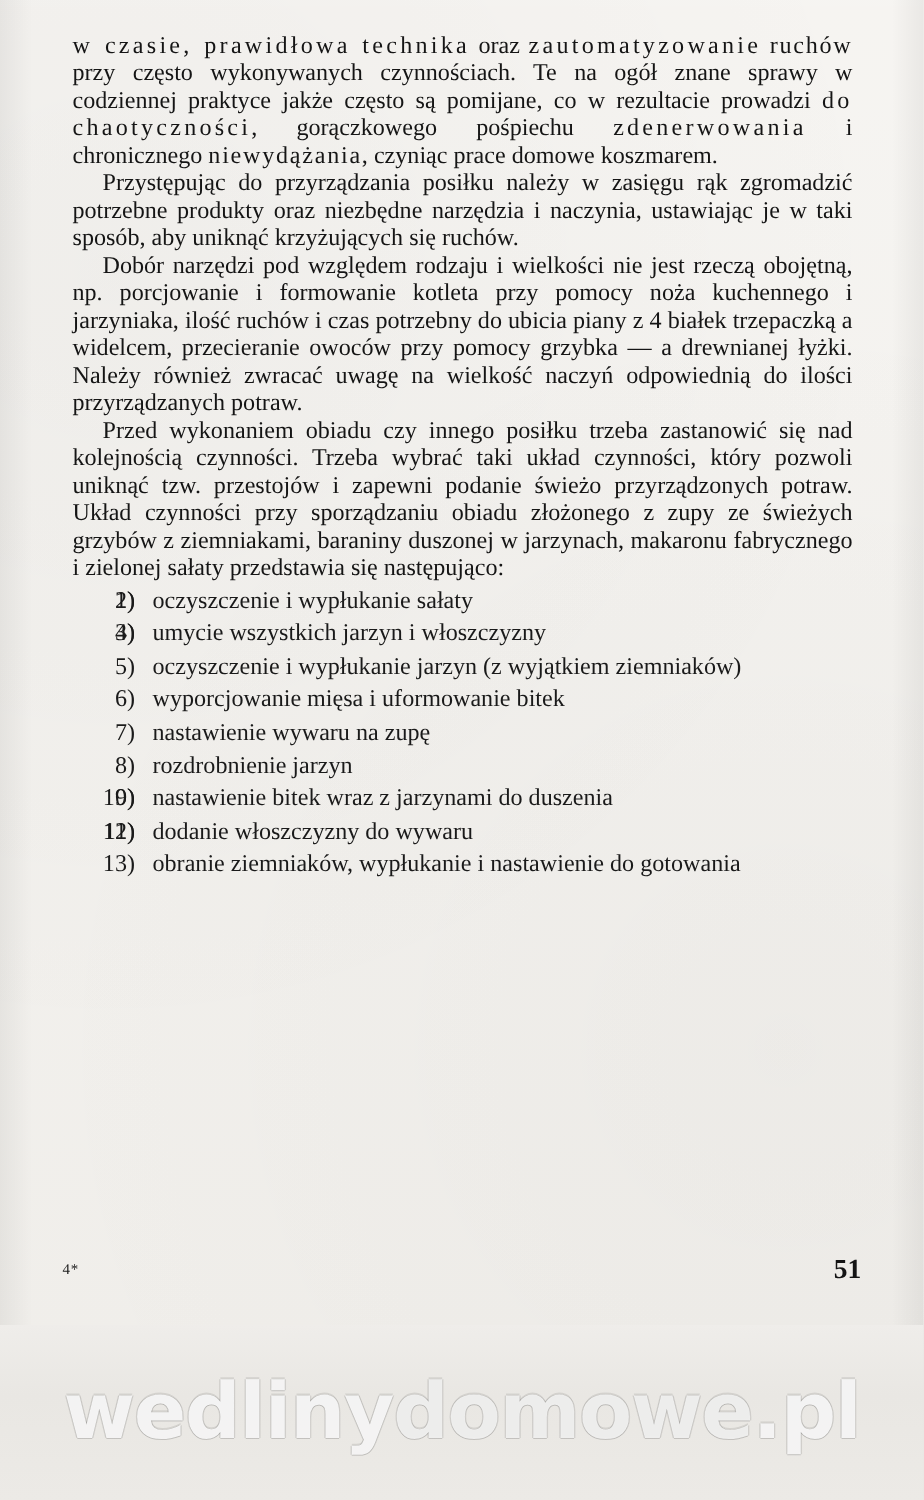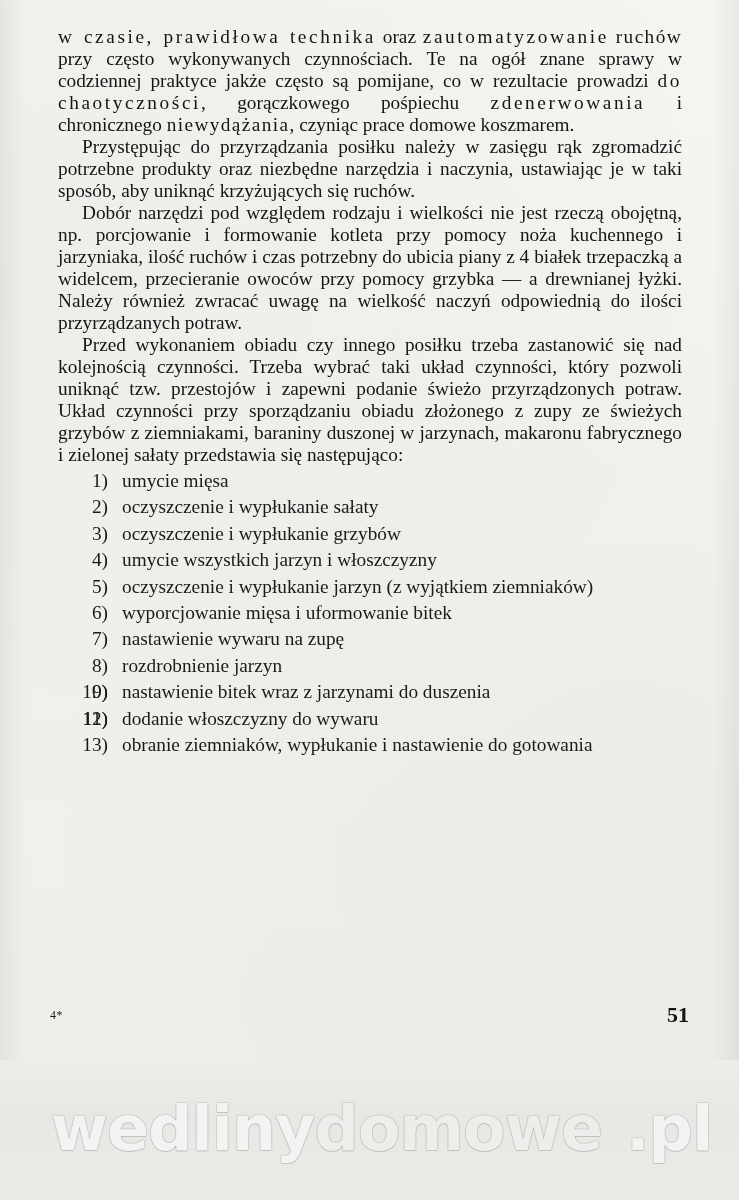--- a/index.html
+++ b/index.html
@@ -113,21 +113,21 @@
     letter-spacing: -1px;
     color: rgba(255,255,255,0.95);
     text-shadow:
       0 1px 0 rgba(0,0,0,0.18),
       0 -1px 0 rgba(0,0,0,0.10),
       1px 0 0 rgba(0,0,0,0.12),
       -1px 0 0 rgba(0,0,0,0.12);
     opacity: 0.92;
     user-select: none;
   }
-  .watermark .wm-a { color: rgba(250,250,250,0.95); margin-left: 24px; }
+  .watermark .wm-a { color: rgba(250,250,250,0.95); }
   .watermark .wm-b { color: rgba(245,245,245,0.92); text-align: center; }
   .bottom-band {
     position: absolute;
     left: 0;
     right: 0;
     top: 1060px;
     height: 140px;
     background: linear-gradient(180deg, #efedea 0%, #e9e7e3 40%, #eceae6 100%);
   }
   .edge-shade-left {
@@ -157,29 +157,27 @@
 
     <p class="para indent">Przystępując do przyrządzania posiłku należy w zasięgu rąk zgromadzić potrzebne produkty oraz niezbędne narzędzia i naczynia, ustawiając je w taki sposób, aby uniknąć krzyżujących się ruchów.</p>
 
     <p class="para indent">Dobór narzędzi pod względem rodzaju i wielkości nie jest rzeczą obojętną, np. porcjowanie i formowanie kotleta przy pomocy noża kuchennego i jarzyniaka, ilość ruchów i czas potrzebny do ubicia piany z 4 białek trzepaczką a widelcem, przecieranie owoców przy pomocy grzybka — a drewnianej łyżki. Należy również zwracać uwagę na wielkość naczyń odpowiednią do ilości przyrządzanych potraw.</p>
 
     <p class="para indent">Przed wykonaniem obiadu czy innego posiłku trzeba zastanowić się nad kolejnością czynności. Trzeba wybrać taki układ czynności, który pozwoli uniknąć tzw. przestojów i zapewni podanie świeżo przyrządzonych potraw. Układ czynności przy sporządzaniu obiadu złożonego z zupy ze świeżych grzybów z ziemniakami, baraniny duszonej w jarzynach, makaronu fabrycznego i zielonej sałaty przedstawia się następująco:</p>
 
     <ol class="steps">
       <li>
           <span class="num">1)</span>
-          <span class="cont">umycie mięsa</span>
         </li>
       <li>
           <span class="num">2)</span>
           <span class="cont">oczyszczenie i wypłukanie sałaty</span>
         </li>
       <li>
           <span class="num">3)</span>
-          <span class="cont">oczyszczenie i wypłukanie grzybów</span>
         </li>
       <li>
           <span class="num">4)</span>
           <span class="cont">umycie wszystkich jarzyn i włoszczyzny</span>
         </li>
       <li>
           <span class="num">5)</span>
           <span class="cont">oczyszczenie i wypłukanie jarzyn (z wyjątkiem ziemniaków)</span>
         </li>
       <li>

